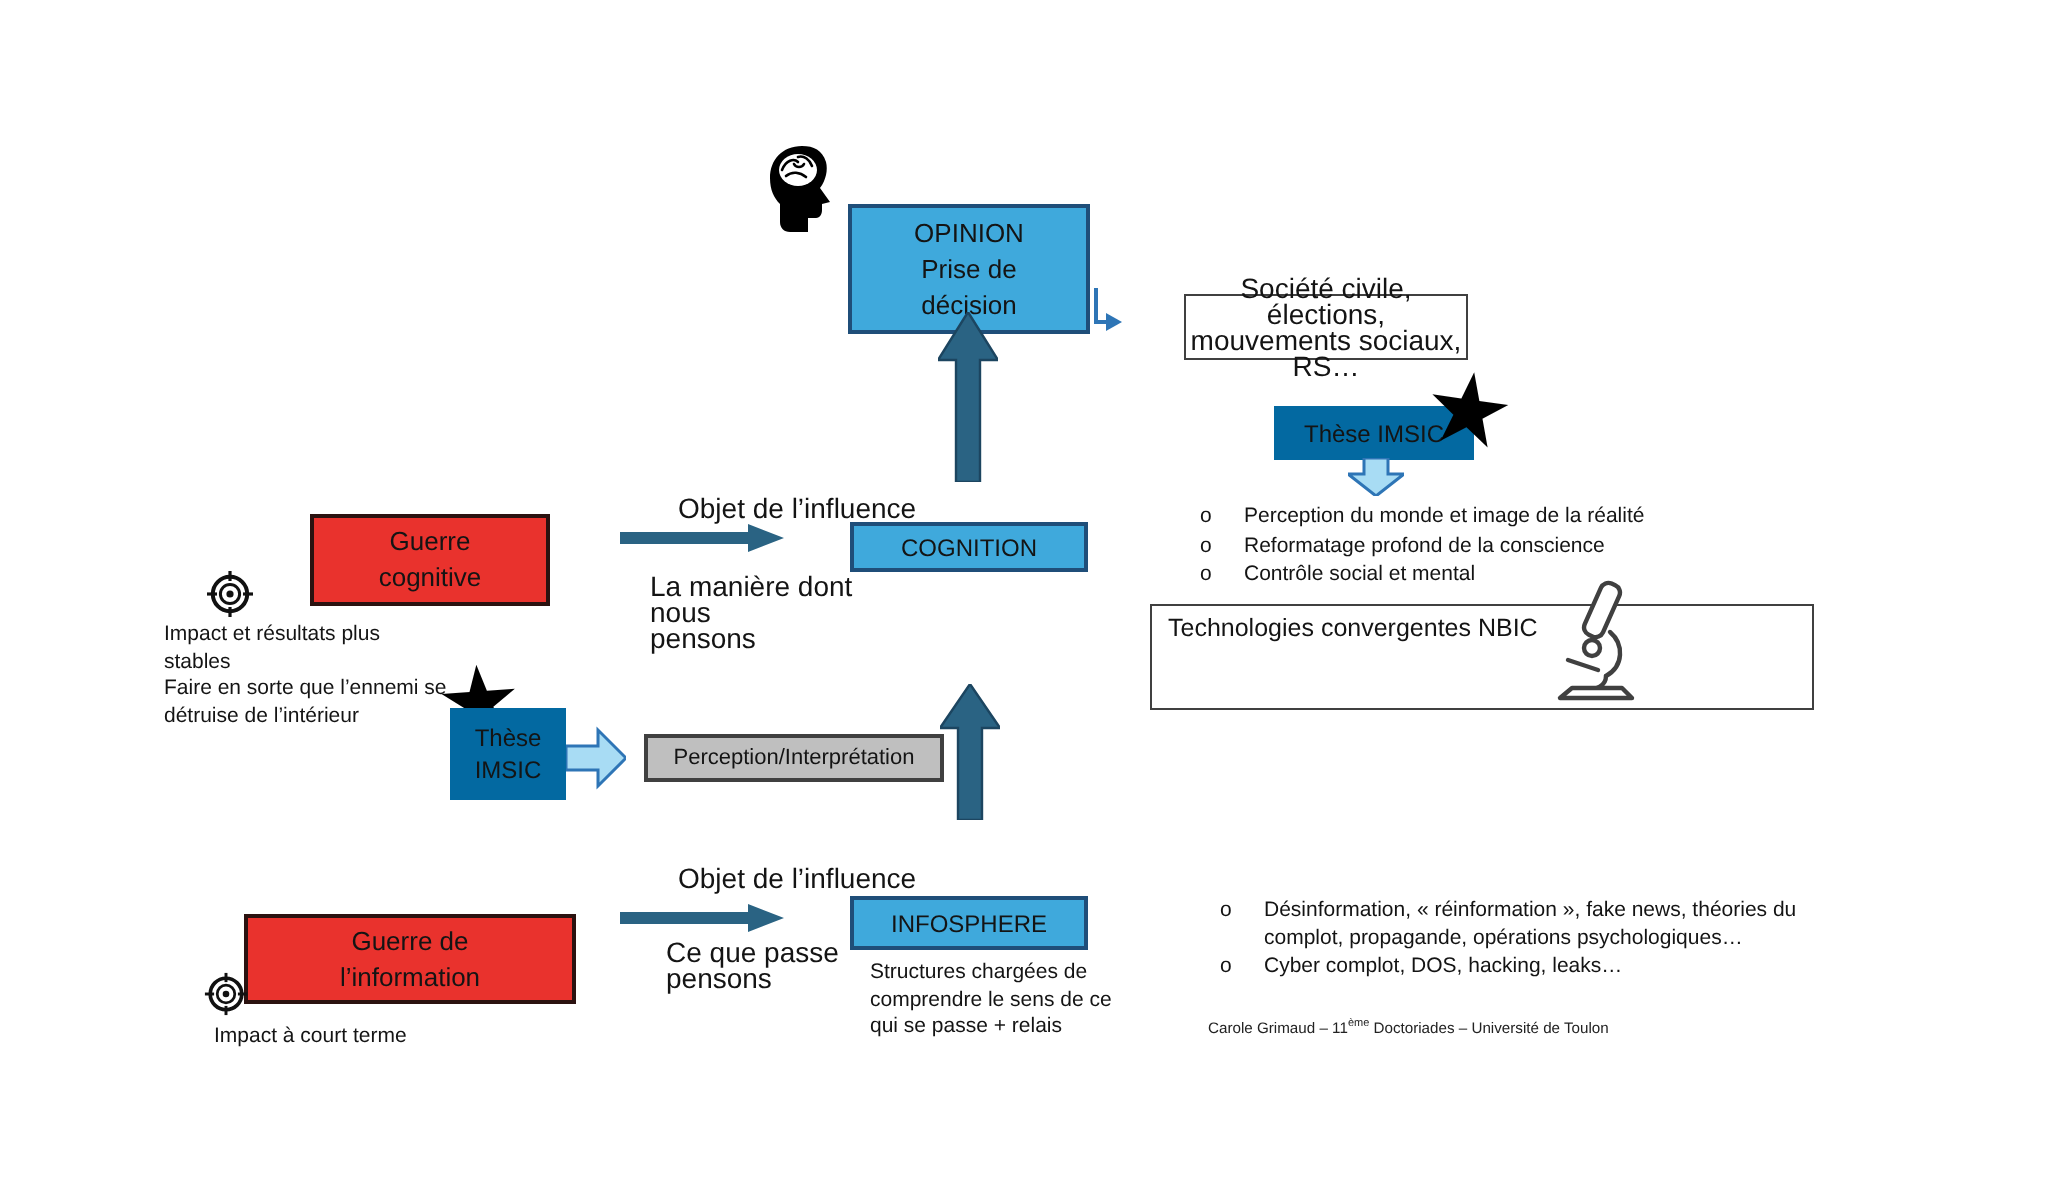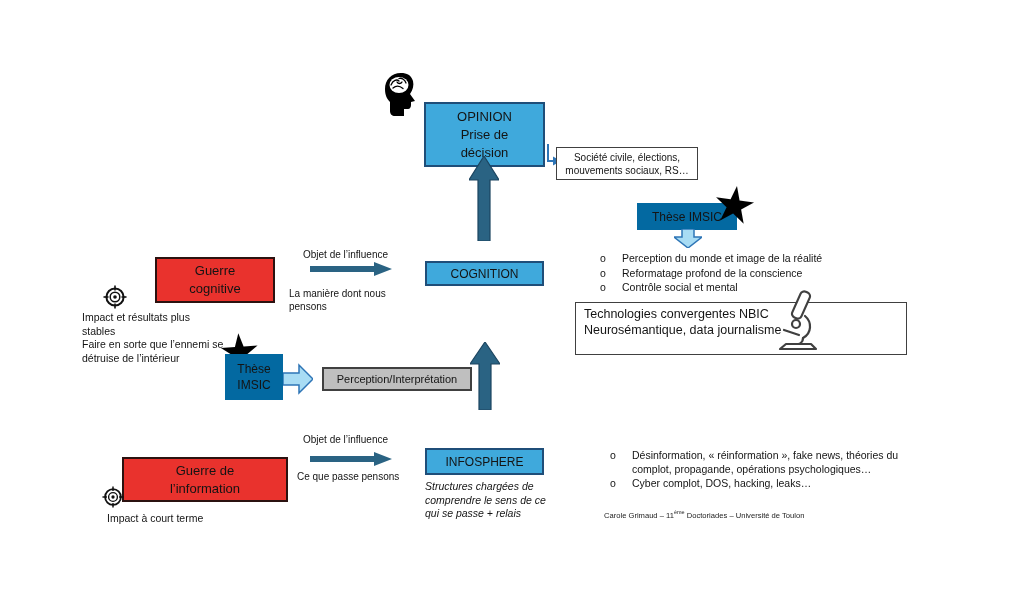--- a/index.html
+++ b/index.html
@@ -9,21 +9,21 @@
   .pre{white-space:pre-line;}
   .box{display:flex;align-items:center;justify-content:center;text-align:center;}
   .blue{background:#3FA9DC;border:2px solid #1F4E79;}
   .lightblue{background:#0369a1;border:4px solid #0369a1;}
   .red{background:#E9322D;border:2px solid #2b1210;}
   .gray{background:#BFBFBF;border:2px solid #404040;}
   .whitebox{background:#ffffff;border:1px solid #404040;}
   .t13{font-size:13px;line-height:18px;}
   .t12{font-size:12px;line-height:16px;}
   .t11{font-size:11px;line-height:14px;}
-  .t10{font-size:10px;line-height:13px;}
+  .t10{font-size:14px;line-height:13px;margin-left:36px;}
   .small{font-size:10.5px;line-height:13.5px;}
   .bullets{display:flex;flex-direction:column;gap:1px;}
   .li{display:flex;font-size:10.5px;line-height:13.5px;}
   .li .b{width:22px;flex:0 0 22px;text-align:left;padding-left:2px;}
   .li .txt{flex:1;}
   .star{color:#000;line-height:1;user-select:none;}
   .footer{font-size:7.6px;color:#222;}
   sup{font-size:5.5px;}
   svg{display:block;}
 </style>
@@ -90,21 +90,20 @@
       <span class="txt">Reformatage profond de la conscience</span>
     </div>
     <div class="li">
       <span class="b">o</span>
       <span class="txt">Contrôle social et mental</span>
     </div>
   </div>
 
   <div class="abs whitebox" style="left:575px;top:302px;width:332px;height:53px;padding:4px 8px;">
     <div style="font-size:12.5px;line-height:15.5px;">Technologies convergentes NBIC</div>
-    <div style="font-size:12.5px;line-height:15.5px;">Neurosémantique, data journalisme</div>
   </div>
 
   <div class="abs" style="left:772px;top:290px;width:50px;height:62px;">
     <svg width="50" height="62" viewBox="0 0 50 62">
       <g fill="#fff" stroke="#404040" stroke-width="2.2" stroke-linecap="round" stroke-linejoin="round">
         <rect x="24" y="1" width="10" height="28" rx="4" transform="rotate(24 29 15)"></rect>
         <circle cx="24" cy="34" r="4"></circle>
         <path d="M33 26 C40 32 40 43 31 48" fill="none"></path>
         <path d="M12 40 L27 45" fill="none"></path>
         <path d="M31 48 C31 53 26 55 21 55" fill="none"></path>
@@ -179,21 +178,21 @@
   <div class="abs" style="left:310px;top:452px;width:82px;height:14px;">
     <svg width="82" height="14" viewBox="0 0 82 14">
       <polygon points="0,4 64,4 64,0 82,7 64,14 64,10 0,10" fill="#2A6383"></polygon>
     </svg>
   </div>
   <div class="abs t10" style="left:297px;top:470px;width:130px;">Ce que passe pensons</div>
 
   <div class="abs box blue t12" style="left:425px;top:448px;width:119px;height:27px;">
     <span>INFOSPHERE</span>
   </div>
-  <div class="abs small pre" style="left:425px;top:480px;width:150px;font-style:italic;">Structures chargées de
+  <div class="abs small pre" style="left:435px;top:480px;width:150px;">Structures chargées de
 comprendre le sens de ce
 qui se passe + relais</div>
 
   <div class="abs" style="left:102px;top:486px;width:22px;height:22px;">
     <svg width="22" height="22" viewBox="0 0 24 24">
       <g stroke="#111" fill="none">
         <circle cx="12" cy="12" r="8.6" stroke-width="2"></circle>
         <circle cx="12" cy="12" r="4.8" stroke-width="1.5"></circle>
         <circle cx="12" cy="12" r="1.8" fill="#111" stroke="none"></circle>
         <line x1="12" y1="0.5" x2="12" y2="5.5" stroke-width="1.6"></line>

